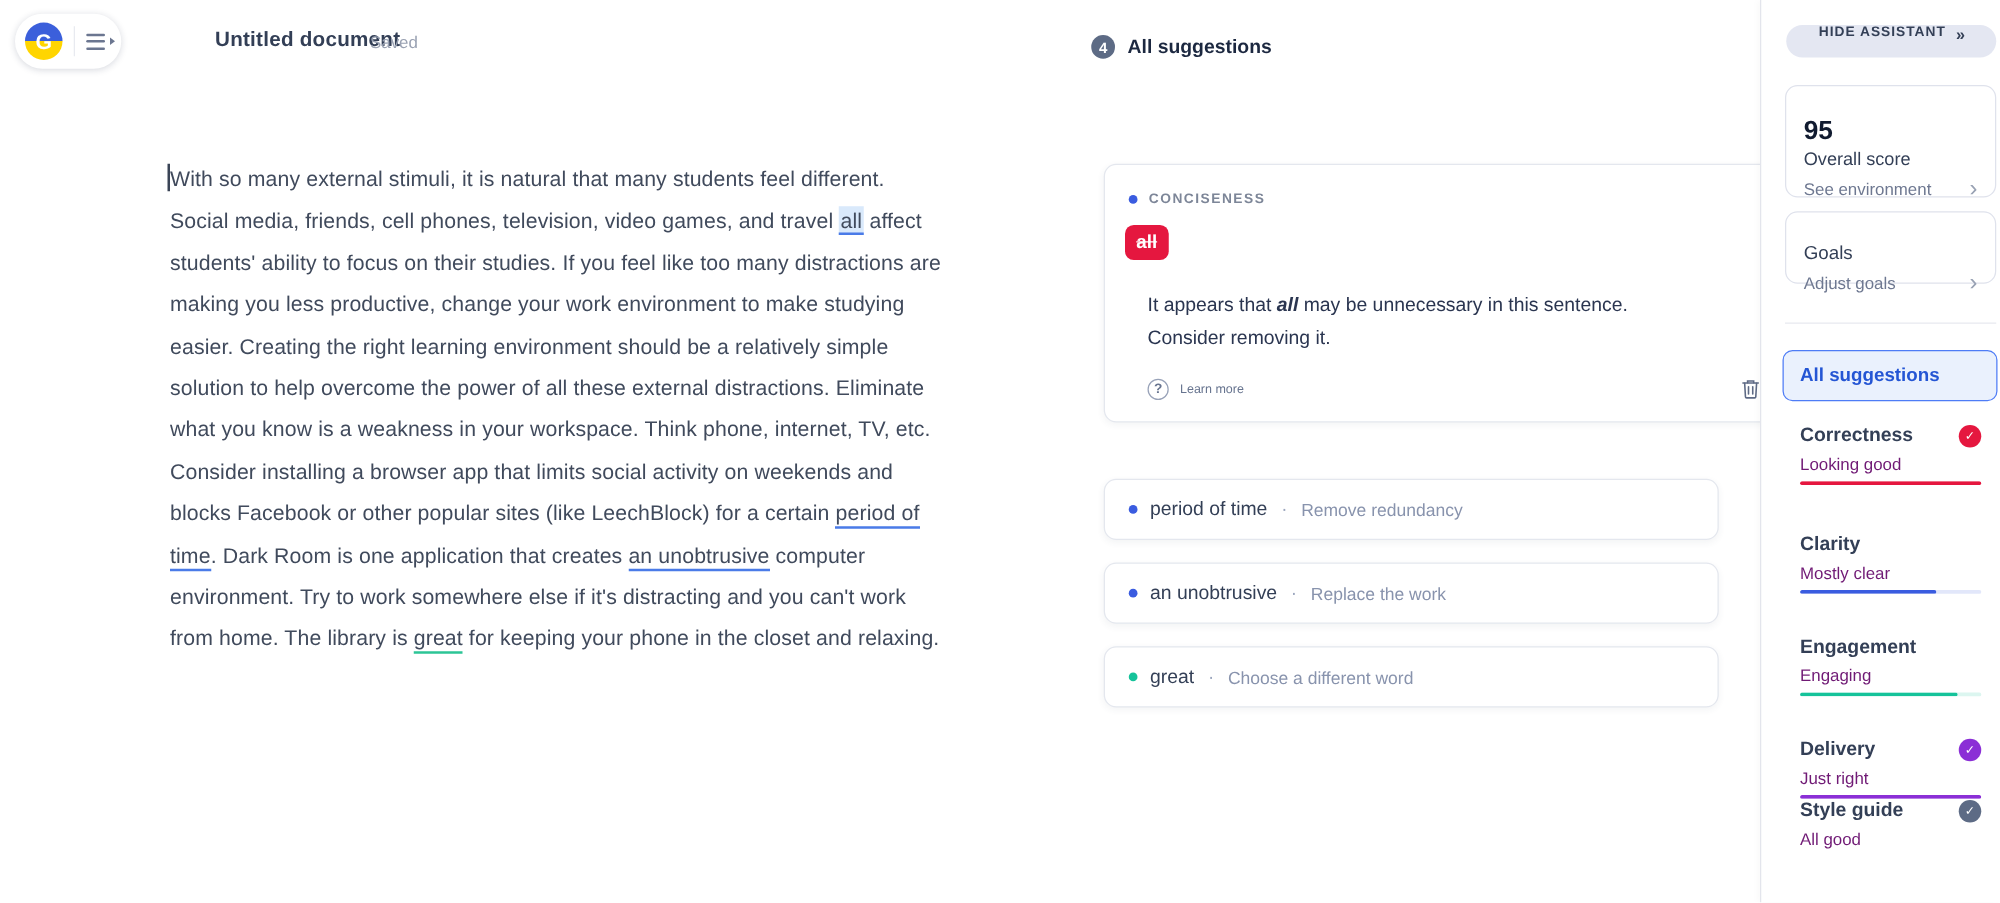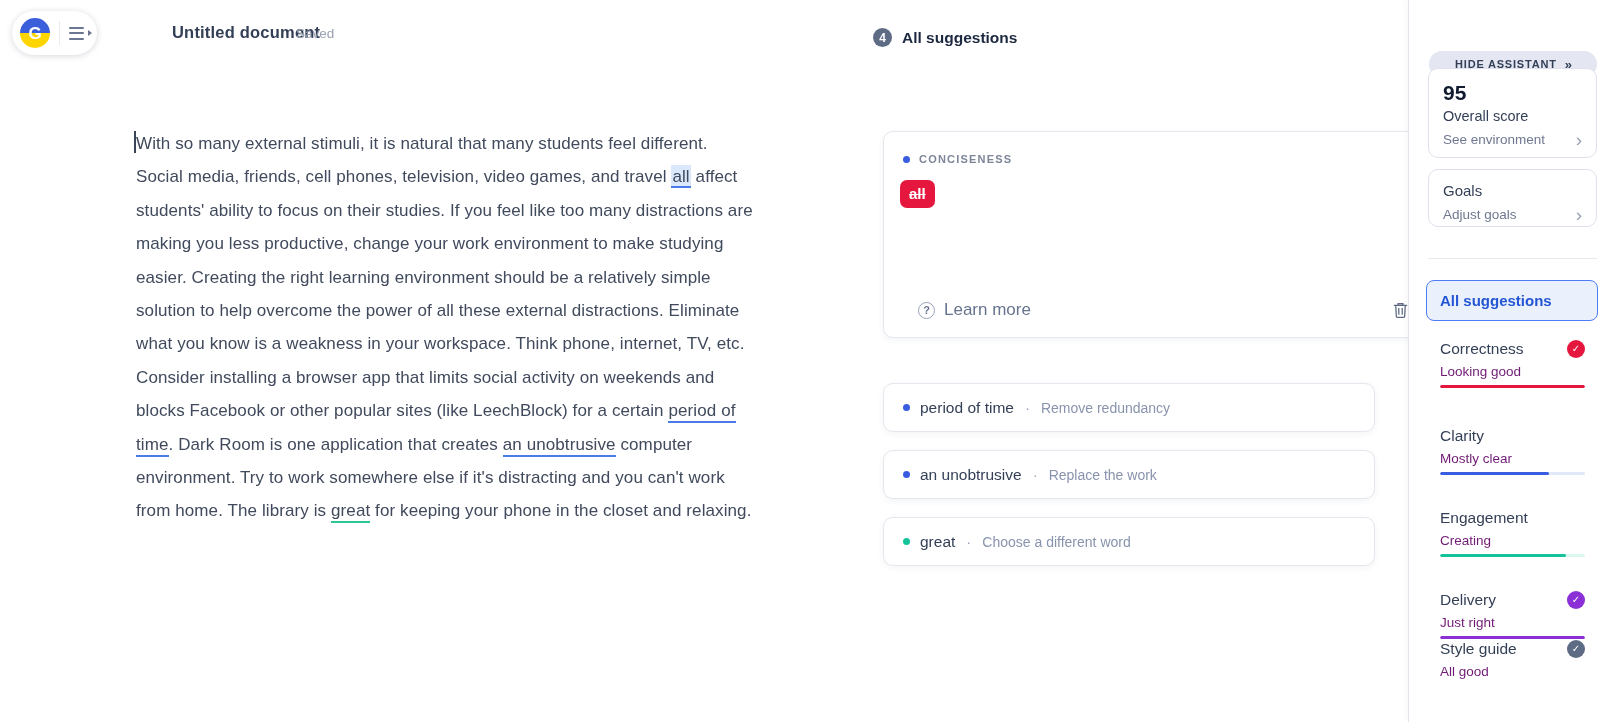--- a/index.html
+++ b/index.html
@@ -48,60 +48,60 @@
     padding:6px 9px 7px; font-size:15px; font-weight:700; line-height:1;
     text-decoration:line-through; cursor:pointer; }
   .detail-body { position:absolute; left:34px; top:100px; width:420px;
     font-size:15.5px; line-height:26px; color:#2a3550; }
   .detail-body .em { font-weight:700; font-style:italic; }
   .detail-footer { position:absolute; left:34px; right:20px; bottom:17px;
     display:flex; align-items:center; }
   .qmark { width:17px; height:17px; border-radius:50%; border:1.5px solid #98a2b8;
     color:#67748f; font-size:11px; font-weight:700; display:flex; align-items:center;
     justify-content:center; margin-right:9px; flex:none; }
-  .learn { font-size:17px; color:#67748f; cursor:pointer; }
+  .learn { font-size:10px; color:#67748f; cursor:pointer; }
   .f-spacer { flex:1; }
   .trash-btn { cursor:pointer; display:flex; margin-right:22px; }
   .kebab { display:flex; flex-direction:column; gap:2.5px; cursor:pointer; padding:2px; }
   .kebab i { width:3px; height:3px; border-radius:50%; background:#3e4a66; }
 
   .mini-cards { position:absolute; left:883px; top:383px; width:492px;
     display:flex; flex-direction:column; gap:18px; }
   .mini-card { height:49px; display:flex; align-items:center; gap:10px;
     padding-left:19px; cursor:pointer; }
   .mini-phrase { font-size:15.5px; color:#333f56; }
   .mini-sep { font-size:15px; color:#9aa5bd; margin:0 1px; }
   .mini-action { font-size:14px; color:#8893ad; }
 
   
   .sidebar { position:absolute; left:1408px; top:0; width:192px; height:722px;
     background:#fff; border-left:1px solid #e3e5ec; box-shadow:-2px 0 6px rgba(0,0,0,.03); }
   .hide-pill { position:absolute; left:20px; top:20px; width:168px; height:26px;
     border-radius:14px; background:#e4e7f2; color:#333f56; font-size:11px; font-weight:700;
-    letter-spacing:.8px; display:flex; align-items:center; justify-content:center; gap:8px;
-    cursor:pointer;margin-top:31px; }
+    letter-spacing:.8px; display:flex; align-items:flex-start; justify-content:center; gap:8px;
+    cursor:pointer; }
   .hide-pill .dbl-chev { font-size:13px; letter-spacing:-1px; color:#333f56; }
   .side-card { position:absolute; left:19px; width:169px; background:#fff;
-    border:1px solid #dfe2ec; border-radius:10px; padding:12px 14px; cursor:pointer; }
+    border:1px solid #dfe2ec; border-radius:10px; padding:24px 14px; cursor:pointer; }
   .score-card { top:68px; height:90px; }
   .score-value { font-size:21px; font-weight:700; color:#111b30; }
   .score-label { font-size:14.5px; color:#333f56; margin-top:3px; }
   .goals-card { top:169px; height:58px; }
   .goals-title { font-size:15px; color:#333f56; }
   .link-row { display:flex; align-items:center; margin-top:8px; }
   .link-text { font-size:13.5px; color:#6e7891; flex:1; }
   .chev { color:#98a1b3; font-size:19px; line-height:12px; font-weight:400; }
   .side-hr { position:absolute; left:19px; top:258px; width:169px; height:1px; background:#e7e9ef; }
   .tab { position:absolute; left:17px; top:280px; width:172px; height:41px;
     background:#eaf1fd; border:1.5px solid #4e7cf6; border-radius:8px;
     display:flex; align-items:center; padding-left:13px;
     font-size:15px; font-weight:700; color:#2455d4; cursor:pointer; }
   .cat-block { position:absolute; left:31px; width:145px; cursor:pointer; }
   .cat-title-row { display:flex; align-items:center; height:19px; }
-  .cat-name { font-size:15.5px; color:#333f56; flex:1; }
+  .cat-name { font-size:15.5px; color:#333f56; flex:1;font-weight:bold; }
   .cat-badge { width:18px; height:18px; border-radius:50%; color:#fff; font-size:10px;
     display:flex; align-items:center; justify-content:center; flex:none; }
   .cat-status { font-size:13.5px; color:#701a75; margin-top:6px; }
   .cat-bar { margin-top:6px; height:3px; border-radius:2px; position:relative; overflow:hidden; }
   .cat-bar-fill { position:absolute; left:0; top:0; bottom:0; border-radius:2px; }
 </style>
 </head>
 <body>
 
 <div class="app">
@@ -128,20 +128,21 @@
     <div class="count-badge">4</div>
     <div class="sugg-title">All suggestions</div>
   </div>
 
   <div class="card detail-card">
     <div class="cat-row">
       <span class="dot" id="detail-dot" style="background: rgb(58, 92, 224);"></span>
       <span class="cat-label">CONCISENESS</span>
     </div>
     <span class="chip" id="detail-chip" style="background: rgb(229, 23, 63);">all</span>
+    <div class="detail-body" id="detail-body"><span>It appears that </span><span class="em">all</span><span> may be unnecessary in this sentence. Consider removing it.</span></div>
     <div class="detail-footer">
       <span class="qmark">?</span>
       <span class="learn">Learn more</span>
       <span class="f-spacer"></span>
       <span class="trash-btn">
         <svg width="17" height="18" viewBox="0 0 16 17" fill="none" stroke="#5e6a85" stroke-width="1.2" stroke-linecap="round">
           <path d="M2.2 4.2h11.6"></path>
             <path d="M5.7 4V2.6h4.6V4"></path>
           <path d="M3.5 4.4l.6 10.2c0 .5.4.8.9.8h6c.5 0 .9-.3.9-.8l.6-10.2"></path>
           <path d="M6.4 7v5.5"></path>
@@ -221,21 +222,21 @@
           </div>
           <div class="cat-status">Mostly clear</div>
           <div class="cat-bar" style="background: rgba(58, 92, 224, 0.15);">
             <div class="cat-bar-fill" style="background: rgb(58, 92, 224); width: 75%;"></div>
           </div>
         </div>
         <div class="cat-block" style="top: 508px;">
           <div class="cat-title-row">
             <span class="cat-name">Engagement</span>
           </div>
-          <div class="cat-status">Creating</div>
+          <div class="cat-status">Engaging</div>
           <div class="cat-bar" style="background: rgba(21, 195, 154, 0.15);">
             <div class="cat-bar-fill" style="background: rgb(21, 195, 154); width: 87%;"></div>
           </div>
         </div>
         <div class="cat-block" style="top: 590px;">
           <div class="cat-title-row">
             <span class="cat-name">Delivery</span>
             <span class="cat-badge" style="background: rgb(139, 47, 214);">✓</span>
           </div>
           <div class="cat-status">Just right</div>

